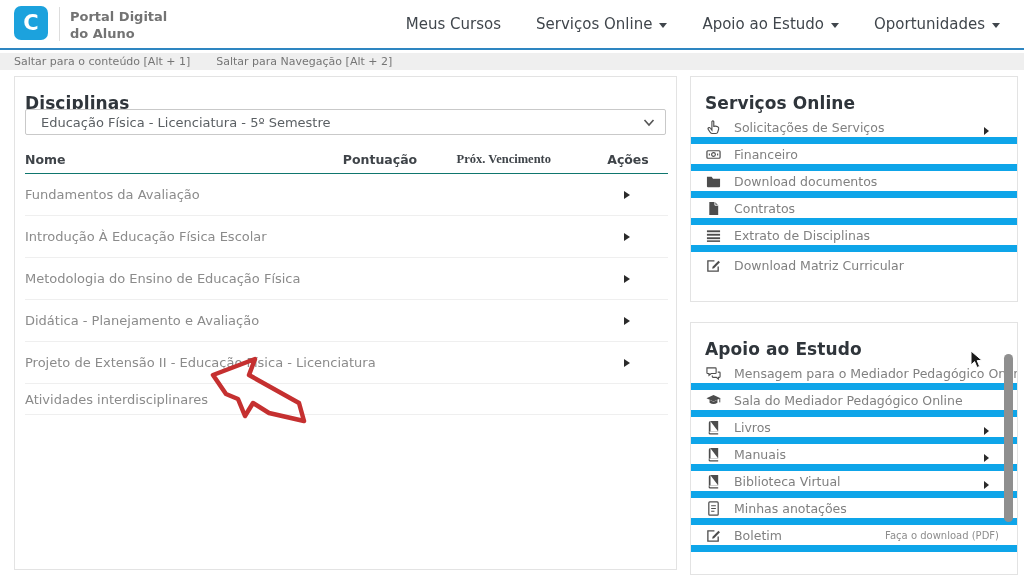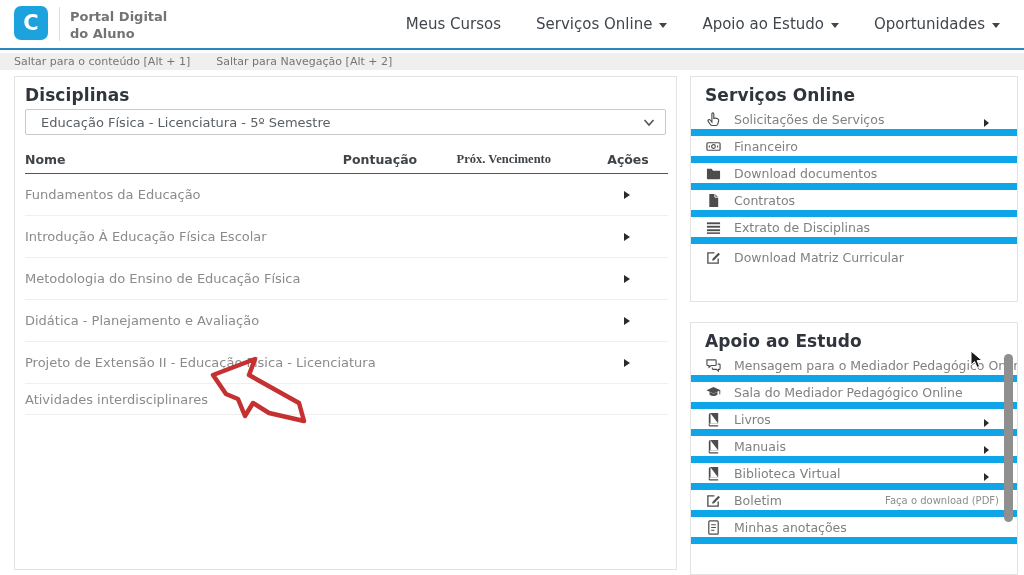--- a/index.html
+++ b/index.html
@@ -51,21 +51,21 @@
   .skip-link { cursor:pointer; }
 
   
   .card { position:absolute; background:#fff; border:1px solid #e3e3e3; }
   #disciplines-card { left:14px; top:76px; width:663px; height:494px; }
   #services-card    { left:690px; top:76px; width:328px; height:226px; }
   #study-card       { left:690px; top:322px; width:328px; height:253px; overflow:hidden; }
 
   .card-title {
     font-size:17px; font-weight:bold; color:#2f353b;
-    margin:8px 14px 4px 10px; letter-spacing:.1px;
+    margin:16px 14px 4px 10px; letter-spacing:.1px;
   }
   #services-card .card-title, #study-card .card-title { margin-left:14px; }
 
   
   .select-box {
     position:absolute; left:10px; top:32px; width:641px; height:26px;
     border:1px solid #c9c9c9; border-radius:2px; background:#fff;
     display:flex; align-items:center; padding-left:15px;
     font-size:13px; color:#5a5f63; cursor:pointer;
   }
@@ -165,21 +165,21 @@
 
   <div class="table">
     <div class="thead">
       <span class="th th-nome">Nome</span>
       <span class="th th-pontuacao">Pontuação</span>
       <span class="th th-venc">Próx. Vencimento</span>
       <span class="th th-acoes">Ações</span>
     </div>
 
     <div class="course-row">
-      <span>Fundamentos da Educação</span>
+      <span>Fundamentos da Avaliação</span>
       <span class="row-arrow"></span>
     </div>
     <div class="course-row">
       <span>Introdução À Educação Física Escolar</span>
       <span class="row-arrow"></span>
     </div>
     <div class="course-row">
       <span>Metodologia do Ensino de Educação Física</span>
       <span class="row-arrow"></span>
     </div>
@@ -308,35 +308,35 @@
             <path d="M4.5 1 H13 v11 H4.5 a1.75 1.75 0 0 0 0 3.5 H13 V14 H4.7 a.9 .9 0 0 1 0-1.8 H13" fill="#4d4d4d"></path>
             <path d="M3 2.8 a1.8 1.8 0 0 1 1.8-1.8 V12 A1.9 1.9 0 0 0 3 13.3 z" fill="#4d4d4d"></path>
           </svg>
       </span>
       <span>Biblioteca Virtual</span>
       <span class="sub-arrow"></span>
     </div>
     <div class="side-item">
       <span class="side-icon">
         <svg width="15" height="15" viewBox="0 0 16 16">
+            <rect x="3" y="1" width="10" height="14" rx="1" fill="none" stroke="#4d4d4d" stroke-width="1.3"></rect>
+            <path d="M5.5 5 h5 M5.5 8 h5 M5.5 11 h3.5" stroke="#4d4d4d" stroke-width="1.1" fill="none"></path>
+          </svg>
+      </span>
+      <span>Minhas anotações</span>
+    </div>
+    <div class="side-item">
+      <span class="side-icon">
+        <svg width="15" height="15" viewBox="0 0 16 16">
             <path d="M13 9 v5 H2 V3 h7" fill="none" stroke="#4d4d4d" stroke-width="1.4"></path>
             <path d="M7 9.2 L13.3 2.8 l1.6 1.6 L8.6 10.8 L6.6 11.4 z" fill="#4d4d4d"></path>
           </svg>
       </span>
       <span>Boletim</span>
       <span class="side-note">Faça o download (PDF)</span>
-    </div>
-    <div class="side-item">
-      <span class="side-icon">
-        <svg width="15" height="15" viewBox="0 0 16 16">
-            <rect x="3" y="1" width="10" height="14" rx="1" fill="none" stroke="#4d4d4d" stroke-width="1.3"></rect>
-            <path d="M5.5 5 h5 M5.5 8 h5 M5.5 11 h3.5" stroke="#4d4d4d" stroke-width="1.1" fill="none"></path>
-          </svg>
-      </span>
-      <span>Minhas anotações</span>
     </div>
   </div>
   <div class="scrollbar-thumb"></div>
 </div>
 
 <svg class="red-arrow" width="105" height="76" viewBox="0 0 105 76">
   <path d="M8 22 L50 6 L44 22 L94 50 L99 68 L64 60 L48 50 L40 63 L33 46 L21 41 Z" fill="none" stroke="#c53030" stroke-width="4.5" stroke-linejoin="round"></path>
 </svg>
 
 <svg class="mouse-cursor" width="13" height="19" viewBox="0 0 13 19">

